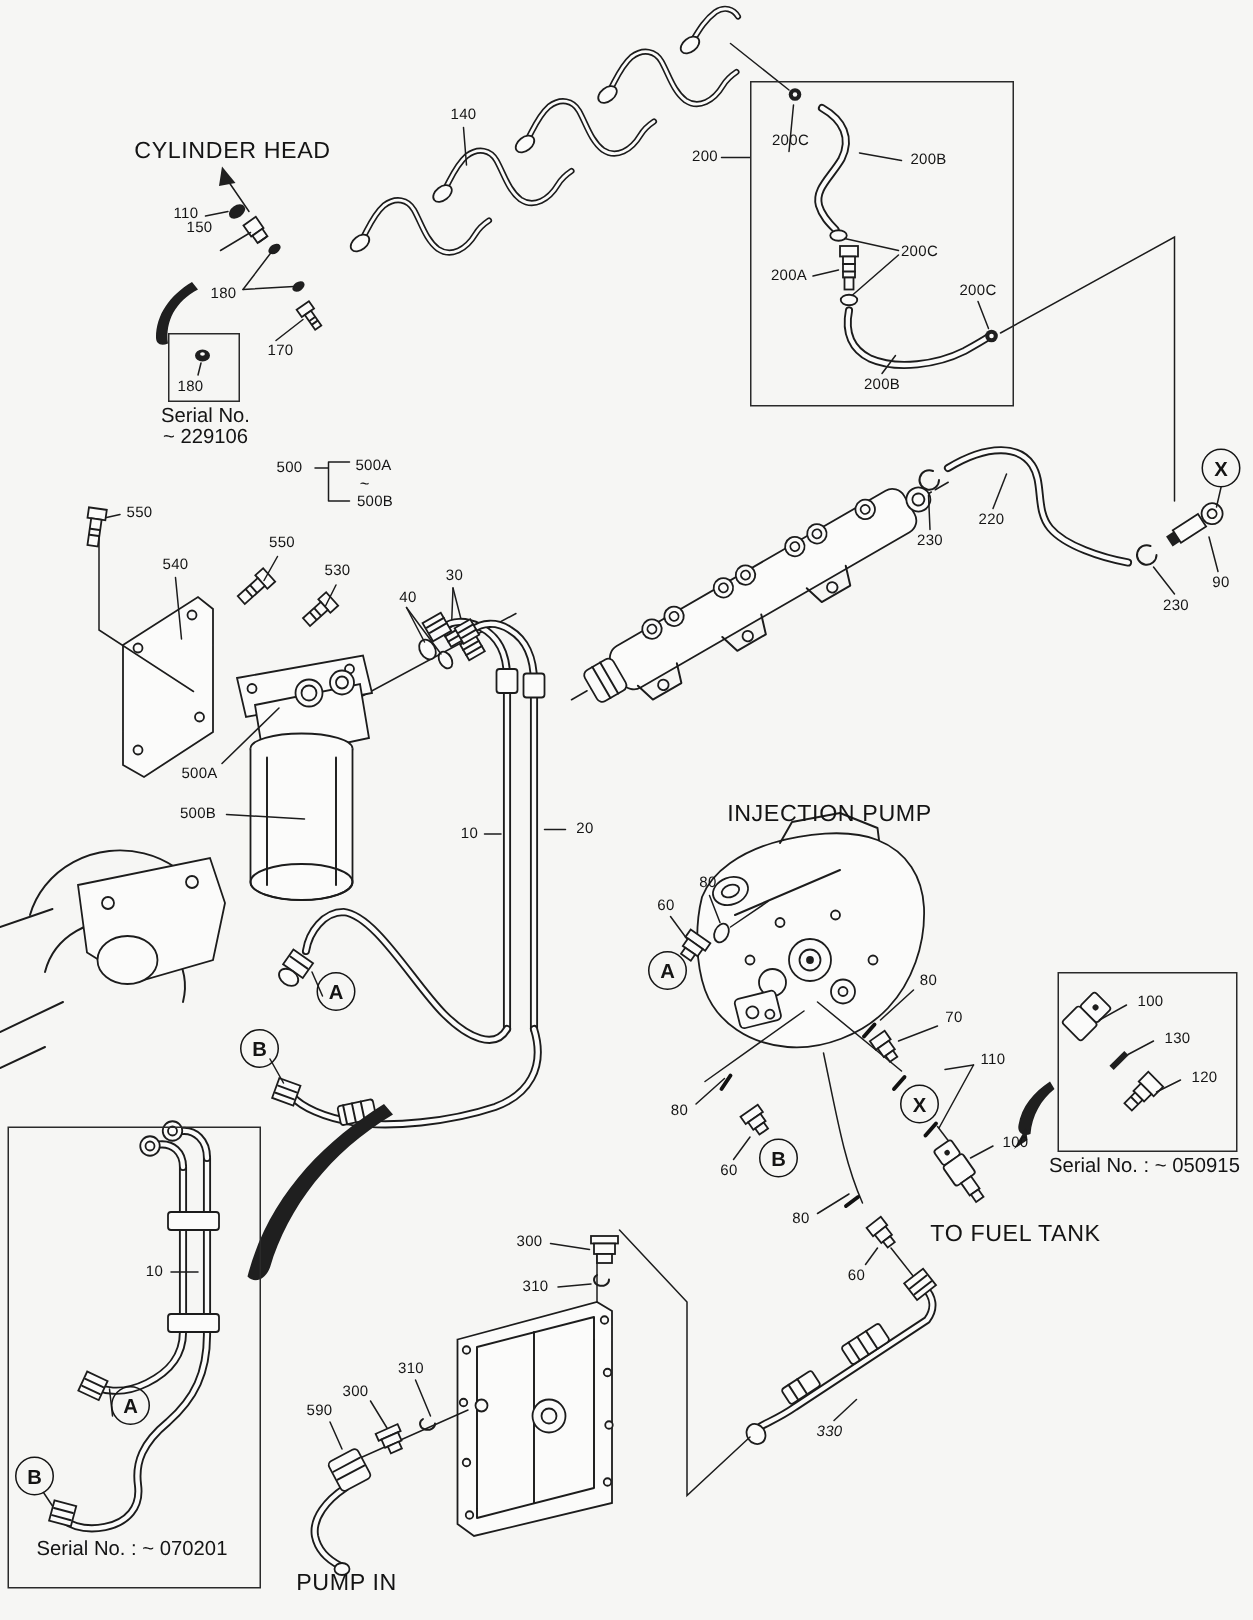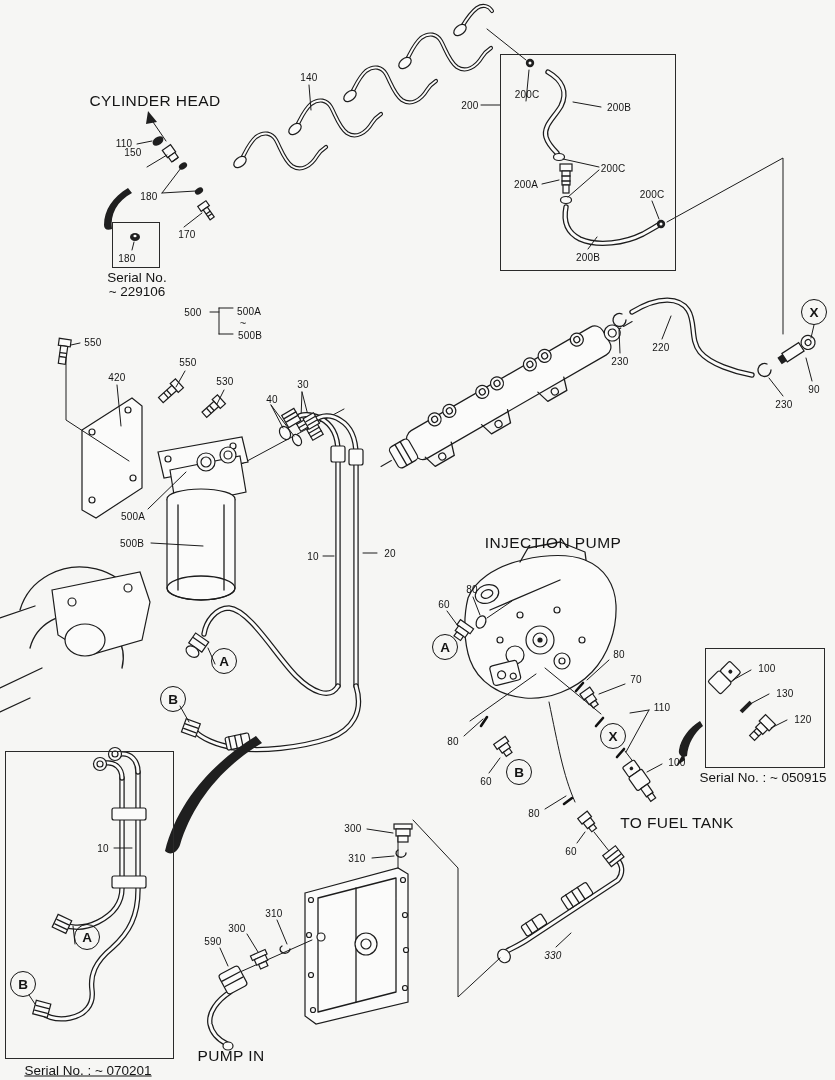--- a/index.html
+++ b/index.html
@@ -547,21 +547,21 @@
       <div class="lbl part" style="left: 588px; top: 257px;">200B</div>
       <div class="lbl part" style="left: 620px; top: 361px;">230</div>
       <div class="lbl part" style="left: 661px; top: 347px;">220</div>
       <div class="lbl part" style="left: 784px; top: 404px;">230</div>
       <div class="lbl part" style="left: 814px; top: 389px;">90</div>
       <div class="lbl part" style="left: 193px; top: 312px;">500</div>
       <div class="lbl part" style="left: 249px; top: 311px;">500A</div>
       <div class="lbl small" style="left: 243px; top: 323px;">~</div>
       <div class="lbl part" style="left: 250px; top: 335px;">500B</div>
       <div class="lbl part" style="left: 93px; top: 342px;">550</div>
-      <div class="lbl part" style="left: 117px; top: 377px;">420</div>
+      <div class="lbl part" style="left: 117px; top: 377px;">540</div>
       <div class="lbl part" style="left: 188px; top: 362px;">550</div>
       <div class="lbl part" style="left: 225px; top: 381px;">530</div>
       <div class="lbl part" style="left: 272px; top: 399px;">40</div>
       <div class="lbl part" style="left: 303px; top: 384px;">30</div>
       <div class="lbl part" style="left: 133px; top: 516px;">500A</div>
       <div class="lbl part" style="left: 132px; top: 543px;">500B</div>
       <div class="lbl part" style="left: 313px; top: 556px;">10</div>
       <div class="lbl part" style="left: 390px; top: 553px;">20</div>
       <div class="lbl part" style="left: 472px; top: 589px;">80</div>
       <div class="lbl part" style="left: 444px; top: 604px;">60</div>
@@ -577,21 +577,21 @@
       <div class="lbl caption" style="left: 763px; top: 777px;">Serial No. : ~ 050915</div>
       <div class="lbl part" style="left: 534px; top: 813px;">80</div>
       <div class="lbl part" style="left: 571px; top: 851px;">60</div>
       <div class="lbl part" style="left: 353px; top: 828px;">300</div>
       <div class="lbl part" style="left: 357px; top: 858px;">310</div>
       <div class="lbl part" style="left: 553px; top: 955px; font-style: italic;">330</div>
       <div class="lbl part" style="left: 274px; top: 913px;">310</div>
       <div class="lbl part" style="left: 237px; top: 928px;">300</div>
       <div class="lbl part" style="left: 213px; top: 941px;">590</div>
       <div class="lbl part" style="left: 103px; top: 848px;">10</div>
-      <div class="lbl caption" style="left: 88px; top: 1070px; text-decoration: underline;">Serial No. : ~ 070201</div>
+      <div class="lbl caption" style="left: 88px; top: 1032px;">Serial No. : ~ 070201</div>
       <div class="conn" style="left: 445px; top: 647px;">A</div>
       <div class="conn" style="left: 519px; top: 772px;">B</div>
       <div class="conn" style="left: 613px; top: 736px;">X</div>
       <div class="conn" style="left: 814px; top: 312px;">X</div>
       <div class="conn" style="left: 224px; top: 661px;">A</div>
       <div class="conn" style="left: 173px; top: 699px;">B</div>
       <div class="conn" style="left: 87px; top: 937px;">A</div>
       <div class="conn" style="left: 23px; top: 984px;">B</div>
     </div>
 </div>

